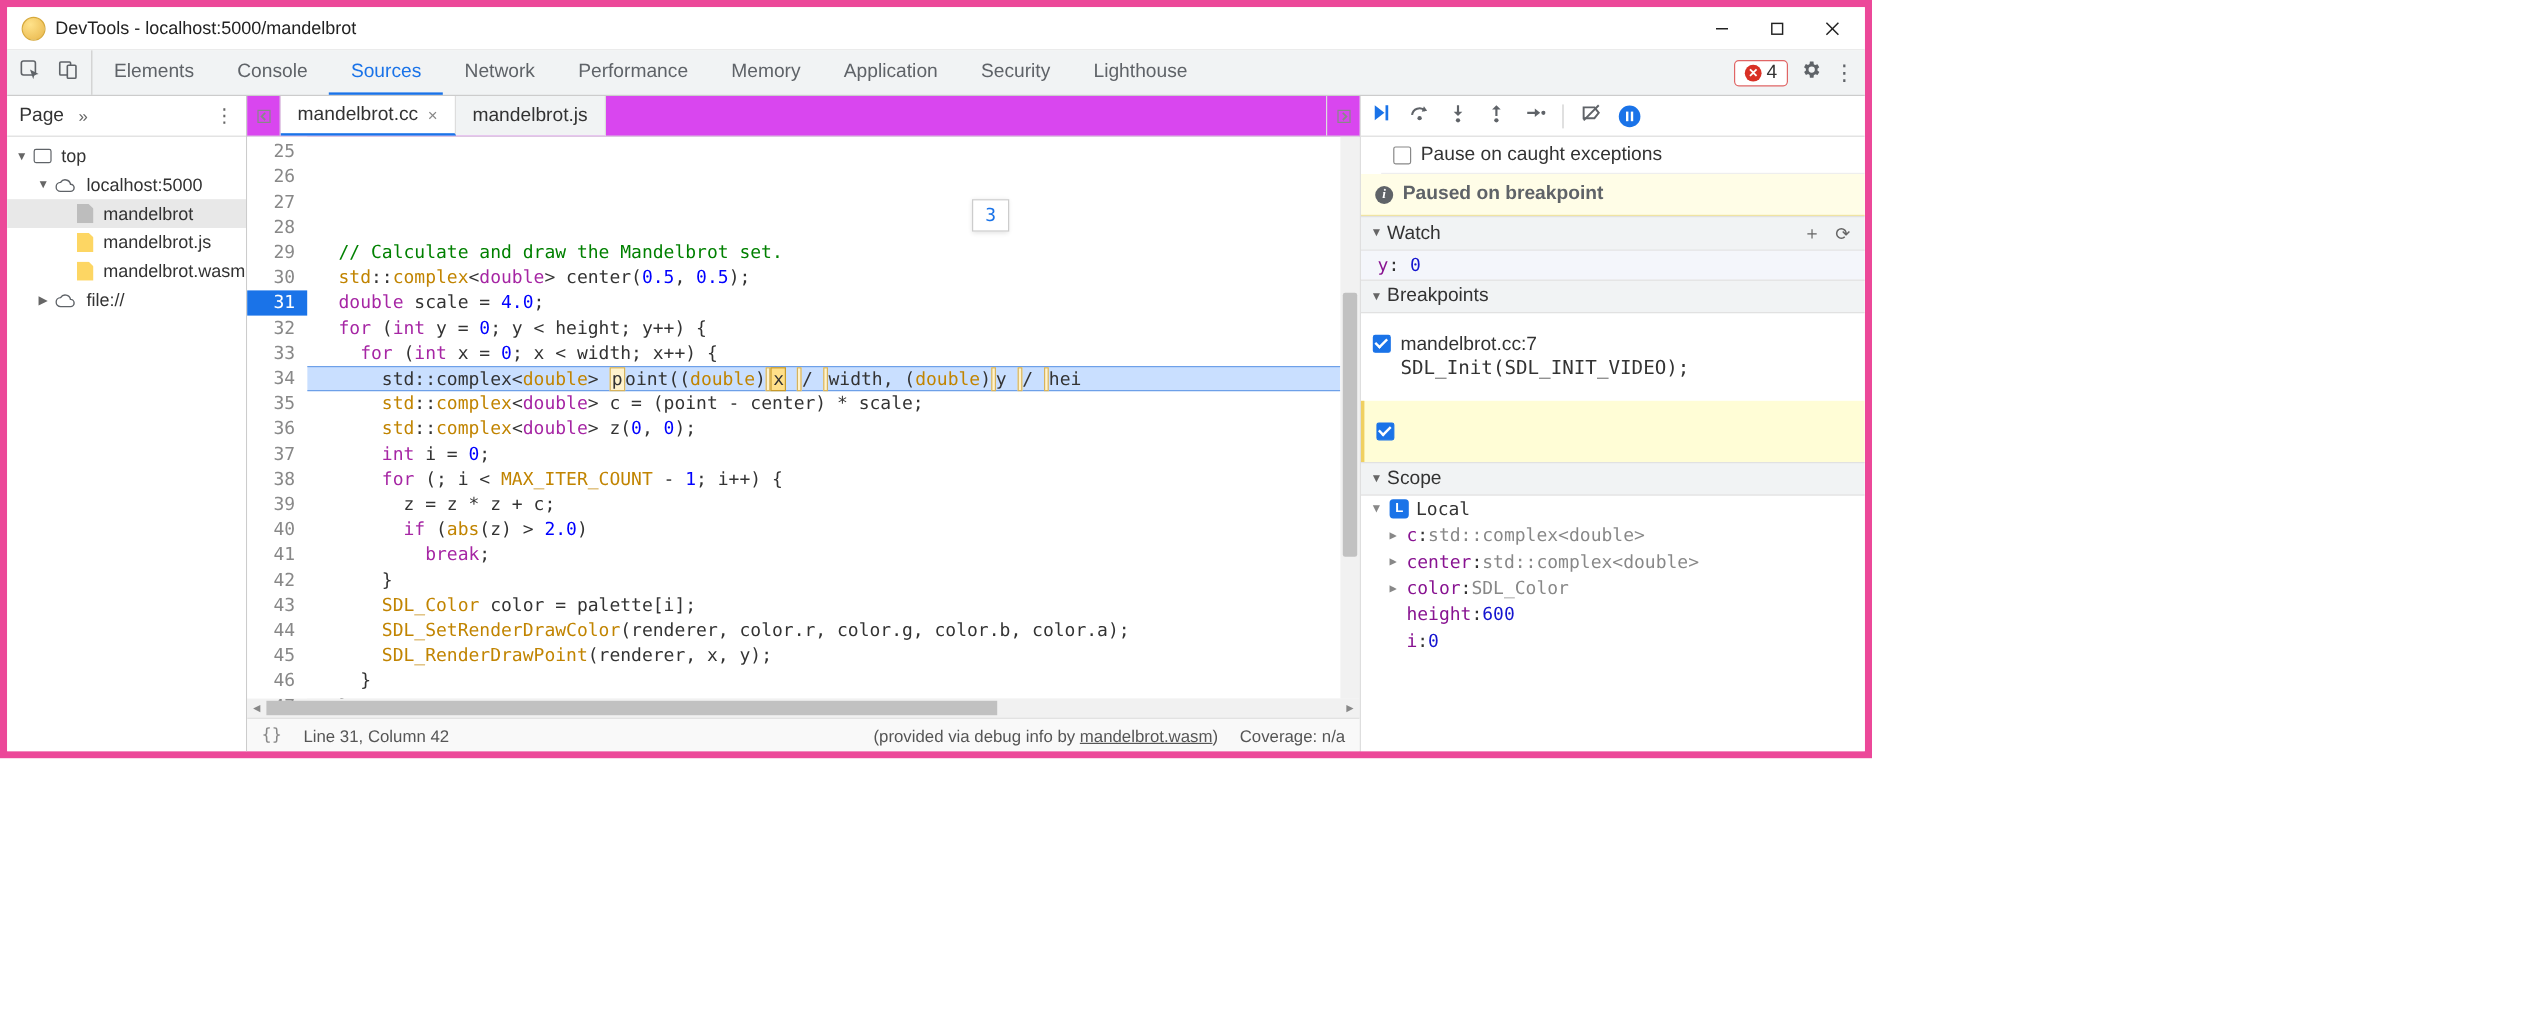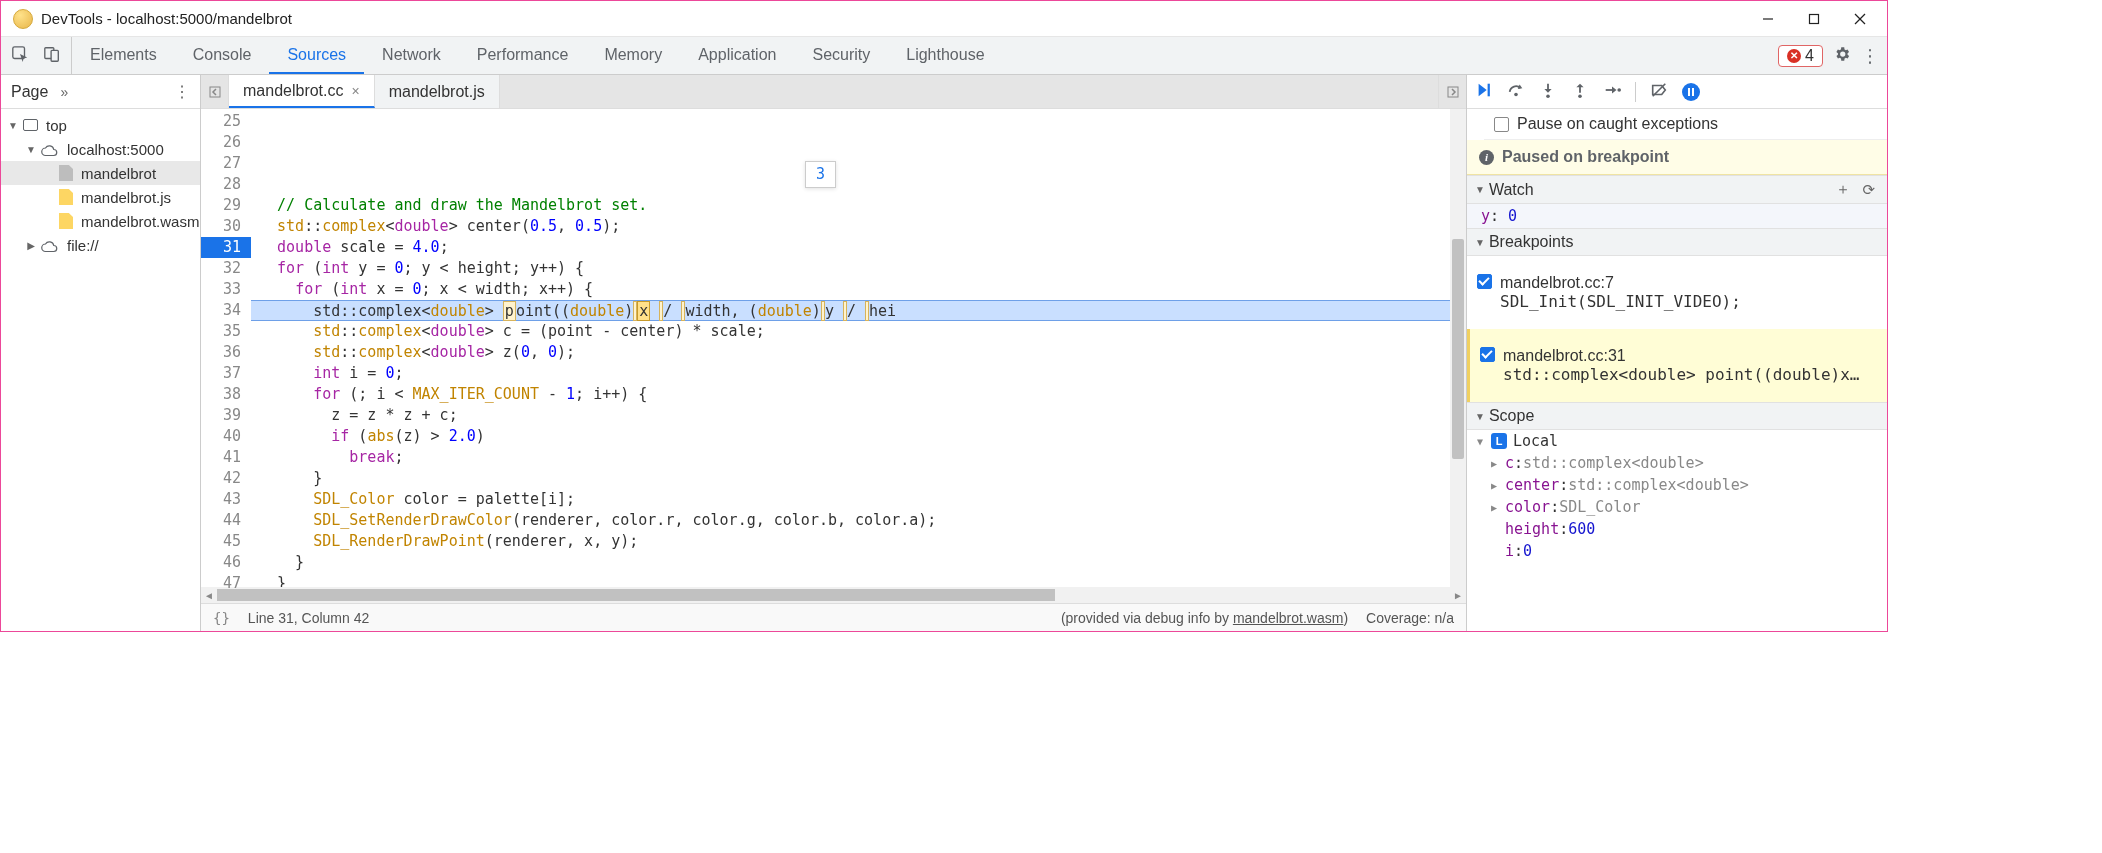--- a/index.html
+++ b/index.html
@@ -1,17 +1,17 @@
 <!DOCTYPE html>
 <html><head>
 <meta charset="utf-8">
 <style>
 * { margin: 0; padding: 0; box-sizing: border-box; }
 body { font-family: "Segoe UI", Arial, sans-serif; font-size: 16px; background: #fff; color: #333; overflow: hidden; }
-.window { width: 1888px; height: 632px; border: 1px solid #ec4899; display: flex; flex-direction: column; background: #fff; }
+.window { width: 1560px; height: 632px; border: 6px solid #ec4899; display: flex; flex-direction: column; background: #fff; }
 
 
 .titlebar { height: 36px; display: flex; align-items: center; padding: 0 4px; background: #fff; border-bottom: 1px solid #e6e6e6; }
 .titlebar .app-icon { width: 20px; height: 20px; margin: 0 8px; border-radius: 50%; background: radial-gradient(circle at 35% 30%, #ffe28a, #e8b64b); border: 1px solid #d6a93b; }
 .titlebar .title { flex: 1; font-size: 15px; color: #222; }
 .winbtns { display: flex; }
 .winbtn { width: 46px; height: 32px; display: flex; align-items: center; justify-content: center; color: #222; }
 .winbtn svg { width: 12px; height: 12px; }
 
 
@@ -40,21 +40,21 @@
 .tree-row.sel { background: #e8e8e8; }
 .tree-row .twisty { width: 12px; text-align: center; color: #666; font-size: 10px; }
 .file-ico { width: 14px; height: 16px; background: #fdd663; margin-right: 4px; clip-path: polygon(0 0, 70% 0, 100% 25%, 100% 100%, 0 100%); }
 .file-ico.gray { background: #bdbdbd; }
 .folder-ico { width: 15px; height: 12px; border: 1.5px solid #5f6368; border-radius: 2px; margin-right: 4px; }
 .cloud-ico { width: 18px; height: 12px; margin-right: 4px; }
 .cloud-ico svg { width: 18px; height: 12px; }
 
 
 .center { flex: 1; display: flex; flex-direction: column; min-width: 0; border-right: 1px solid #ccc; }
-.file-tabs { height: 34px; border-bottom: 1px solid #ddd; display: flex; align-items: stretch; background: #e5e5e5; }
+.file-tabs { height: 34px; border-bottom: 1px solid #ddd; display: flex; align-items: stretch; background: #d946ef; }
 .ftab-nav { width: 28px; display: flex; align-items: center; justify-content: center; border-right: 1px solid #ddd; color: #888; }
 .ftab { padding: 0 14px; display: flex; align-items: center; gap: 8px; background: #f1f3f4; color: #333; border-right: 1px solid #ddd; }
 .ftab.active { background: #fff; border-bottom: 2px solid #1a73e8; }
 .ftab .x { color: #888; font-size: 14px; }
 .file-tabs .sp { flex: 1; }
 
 .editor-wrap { flex: 1; display: flex; min-height: 0; position: relative; }
 .gutter { width: 50px; background: #fff; text-align: right; padding-right: 10px; font-family: Consolas, monospace; font-size: 15px; color: #888; line-height: 21px; padding-top: 2px; user-select: none; }
 .gutter .ln { height: 21px; }
 .gutter .ln.bp { background: #1a73e8; color: #fff; position: relative; padding-right: 10px; margin-right: -10px; }
@@ -373,24 +373,20 @@
       <div id="bp-list">
           <div class="bp-item">
             <span class="cbox checked"></span>
             <div class="bp-text">
               <span class="bp-loc">mandelbrot.cc:7</span>
               <span class="bp-code">SDL_Init(SDL_INIT_VIDEO);</span>
             </div>
           </div>
           <div class="bp-item cur">
             <span class="cbox checked"></span>
-            <div class="bp-text">
-              <span class="bp-loc">mandelbrot.cc:31</span>
-              <span class="bp-code">std::complex&lt;double&gt; point((double)x…</span>
-            </div>
           </div>
         </div>
 
       <div class="section-hdr">
         <span class="tw">▼</span>
           <span>Scope</span>
       </div>
       <div class="scope-list" id="scope-list">
           <div class="row">
             <span class="tw">▼</span>

